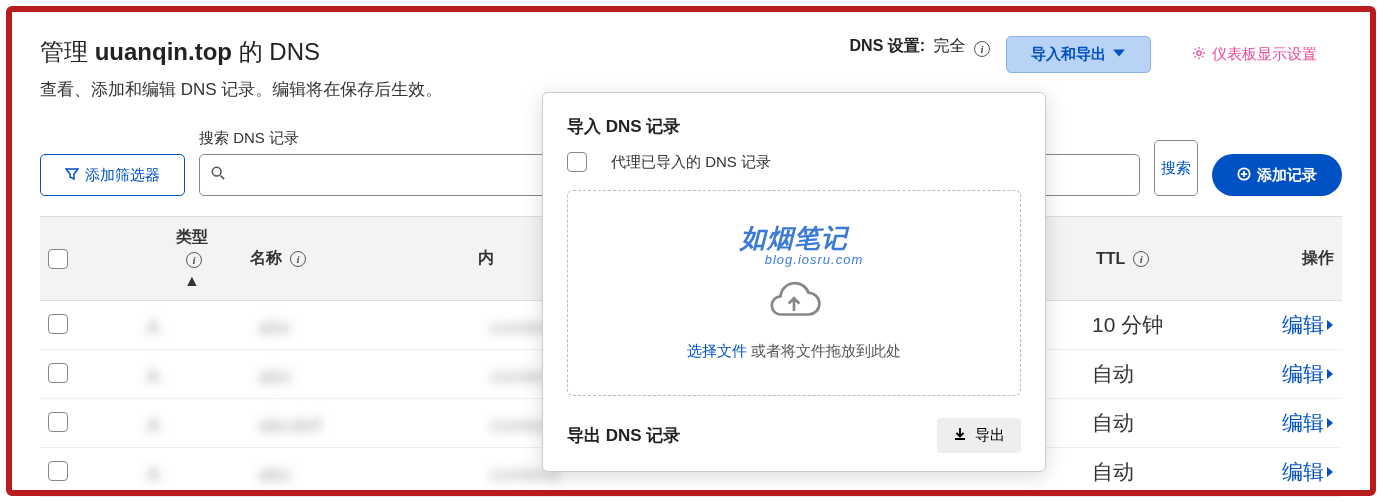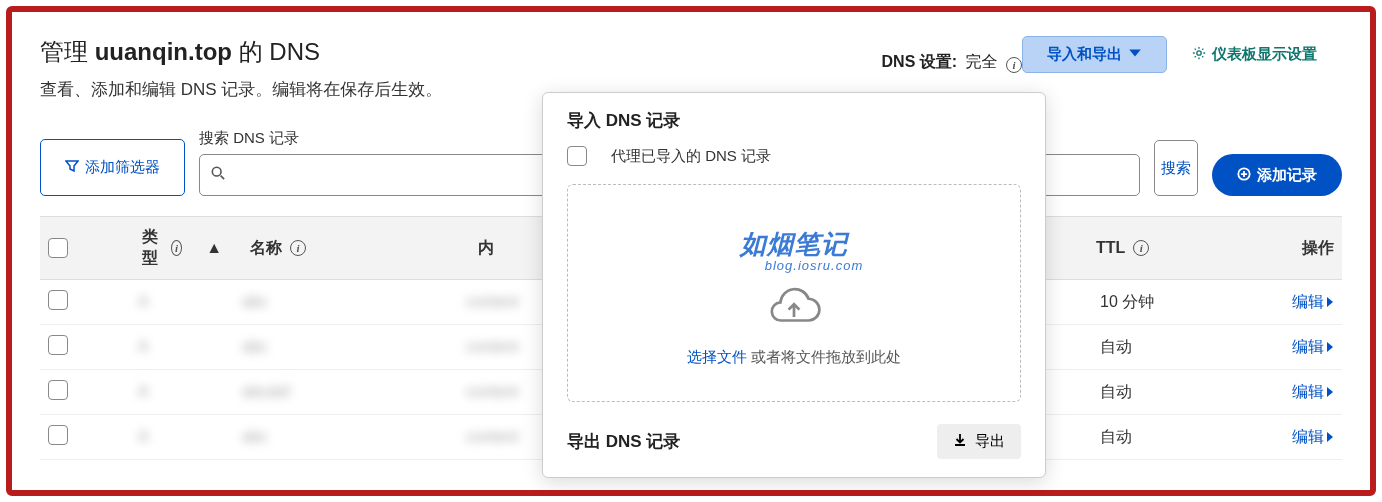--- a/index.html
+++ b/index.html
@@ -4,60 +4,60 @@
 <style>
 * { box-sizing: border-box; margin: 0; padding: 0; font-family: -apple-system, BlinkMacSystemFont, "Segoe UI", Arial, sans-serif; }
 body { background: #fff; width: 1382px; height: 502px; overflow: hidden; position: relative; }
 .panel { border: 6px solid #b91c1c; border-radius: 6px; margin: 6px; padding: 24px 28px; height: 490px; position: relative; }
 
 .header-row { display: flex; justify-content: space-between; align-items: flex-start; }
 .title-block h1 { font-size: 24px; font-weight: 400; color: #222; }
 .title-block h1 b { font-weight: 700; }
 .subtitle { font-size: 17px; color: #333; margin-top: 10px; }
 
-.header-actions { display: flex; align-items: flex-end; }
+.header-actions { display: flex; align-items: flex-start; gap: 16px; }
 .dns-setting { font-size: 16px; font-weight: 700; color: #222; }
 .dns-setting .val { font-weight: 400; margin-left: 4px; }
 .info-circle { display: inline-flex; width: 16px; height: 16px; border: 1.5px solid #555; border-radius: 50%; align-items: center; justify-content: center; font-size: 11px; color: #555; font-style: italic; font-family: serif; margin-left: 4px; vertical-align: -2px; }
 
 .btn { display: inline-flex; align-items: center; gap: 6px; padding: 8px 24px; border-radius: 5px; font-size: 15px; cursor: pointer; border: 1px solid transparent; background: none; }
 .btn-blue-outline { border-color: #0051c3; color: #0051c3; background: #fff; }
 .btn-blue-light { background: #b9d3f6; color: #0051c3; font-weight: 600; border-color: #8cb3e8; }
 .btn-blue-solid { background: #0051c3; color: #fff; font-weight: 600; border-radius: 21px; }
-.btn-link { color: #0f766e; font-weight: 700; }
+.btn-link { color: #ec4899; font-weight: 400; }
 .gear-icon svg, .plus-icon svg, .funnel-icon svg, .caret-icon svg, .search-icon svg { width: 14px; height: 14px; }
 
 .search-row { display: flex; align-items: flex-end; gap: 14px; margin-top: 28px; }
 .search-label { font-size: 15px; color: #333; margin-bottom: 6px; }
 .search-col { flex: 1; }
 .search-input-wrap { position: relative; }
 .search-input { width: 100%; height: 42px; border: 1px solid #888; border-radius: 5px; padding: 0 12px 0 36px; font-size: 15px; }
 .search-icon-abs { position: absolute; left: 12px; top: 50%; transform: translateY(-50%); color: #555; }
 .search-btn { border: 1px solid #888; border-radius: 5px; width: 44px; height: 56px; display: flex; align-items: center; justify-content: center; font-size: 15px; color: #0051c3; writing-mode: vertical-rl; background: #fff; font-weight:500; }
 .search-btn span { writing-mode: horizontal-tb; line-height: 1.1; text-align: center; }
 
 .table-wrap { margin-top: 20px; }
 .thead { display: flex; align-items: center; background: #f3f3f3; border-top: 1px solid #ddd; border-bottom: 1px solid #ddd; padding: 10px 8px; gap: 8px; }
 .th { font-size: 16px; font-weight: 700; color: #333; display: flex; align-items: center; gap: 4px; }
 .col-chk { width: 36px; }
-.col-type { width: 150px; padding-left: 50px;}
+.col-type { width: 150px; padding-left: 50px; flex-direction: column;}
 .col-name { width: 220px; }
 .col-content { flex: 1; }
 .col-ttl { width: 150px; }
 .col-action { width: 80px; text-align: right; justify-content: flex-end; }
 .sort-caret { margin-left: 20px; margin-right: 20px; }
 
-.trow { display: flex; align-items: center; border-bottom: 1px solid #eee; padding: 10px 8px; gap: 4px; font-size: 16px; }
+.trow { display: flex; align-items: flex-end; border-bottom: 1px solid #eee; padding: 10px 8px; gap: 12px; font-size: 21px; }
 .td { color: #333; }
 .blur { filter: blur(5px); color: #aaa; }
 .edit-link { color: #0051c3; display: inline-flex; align-items: center; gap: 2px; font-weight: 400; }
 .chk { width: 20px; height: 20px; border: 1.5px solid #888; border-radius: 4px; background: #fff; display: inline-block; }
 
 
-.popup { position: absolute; top: 80px; left: 530px; width: 504px; background: #fff; border: 1px solid #ccc; border-radius: 6px; box-shadow: 0 4px 20px rgba(0,0,0,0.15); padding: 16px 24px 18px; }
+.popup { position: absolute; top: 80px; left: 530px; width: 504px; background: #fff; border: 1px solid #ccc; border-radius: 6px; box-shadow: 0 4px 20px rgba(0,0,0,0.15); padding: 22px 24px 18px; }
 .popup h3 { font-size: 17px; font-weight: 700; color: #222; margin-bottom: 14px; }
 .checkbox-row { display: flex; align-items: center; gap: 24px; font-size: 15px; color: #333; margin-bottom: 18px; }
 .dropzone { border: 1px dashed #bbb; border-radius: 6px; padding: 30px 20px 34px; text-align: center; position: relative; }
 .watermark { font-style: italic; color: #3b7bd6; font-size: 26px; font-weight: 700; letter-spacing: 1px; }
 .watermark-sub { font-style: italic; color: #3b7bd6; font-size: 13px; letter-spacing: 1px; margin-top:-4px; margin-left: 40px; }
 .cloud-icon { margin: 10px auto 16px; color: #888; }
 .cloud-icon svg { width: 58px; height: 44px; }
 .drop-text { font-size: 15px; color: #555; }
 .drop-text a { color: #0051c3; text-decoration: none; }
 .export-row { display: flex; justify-content: space-between; align-items: center; margin-top: 22px; }
@@ -92,21 +92,21 @@
         <span class="gear-icon"><svg viewBox="0 0 16 16" fill="none" stroke="currentColor" stroke-width="1.5">
               <circle cx="8" cy="8" r="2.5"></circle>
               <path d="M8 1v2M8 13v2M1 8h2M13 8h2M3 3l1.4 1.4M11.6 11.6L13 13M3 13l1.4-1.4M11.6 4.4L13 3"></path>
             </svg></span>
         <span>仪表板显示设置</span>
       </button>
     </div>
   </div>
 
   <div class="search-row">
-    <button class="btn btn-blue-outline" style="height:57px">
+    <button class="btn btn-blue-outline" style="height:42px">
       <span class="funnel-icon"><svg viewBox="0 0 14 14" fill="none" stroke="currentColor" stroke-width="1.5">
             <path d="M1 2h12L9 7v5l-4-2V7L1 2z"></path>
           </svg></span>
       <span>添加筛选器</span>
     </button>
     <div class="search-col">
       <div class="search-label">搜索 DNS 记录</div>
       <div class="search-input-wrap">
         <span class="search-icon-abs search-icon"><svg viewBox="0 0 16 16" fill="none" stroke="currentColor" stroke-width="1.8">
               <circle cx="6.5" cy="6.5" r="5"></circle>
@@ -207,21 +207,21 @@
     </div>
   </div>
 
   <div class="popup">
     <h3>导入 DNS 记录</h3>
     <div class="checkbox-row">
       <span class="chk"></span>
       <span>代理已导入的 DNS 记录</span>
     </div>
     <div class="dropzone">
-      <div style="position:relative; display:inline-block;margin-top:12px;">
+      <div style="position:relative; display:inline-block;">
         <div class="watermark">如烟笔记</div>
         <div class="watermark-sub">blog.iosru.com</div>
       </div>
       <div class="cloud-icon">
         <svg viewBox="0 0 64 48" fill="none" stroke="currentColor" stroke-width="3">
             <path d="M48 40a12 12 0 0 0 0-24 16 16 0 0 0-31 4A10 10 0 0 0 18 40h30z"></path>
             <path d="M32 36V22M26 28l6-6 6 6"></path>
           </svg>
       </div>
       <div class="drop-text">

